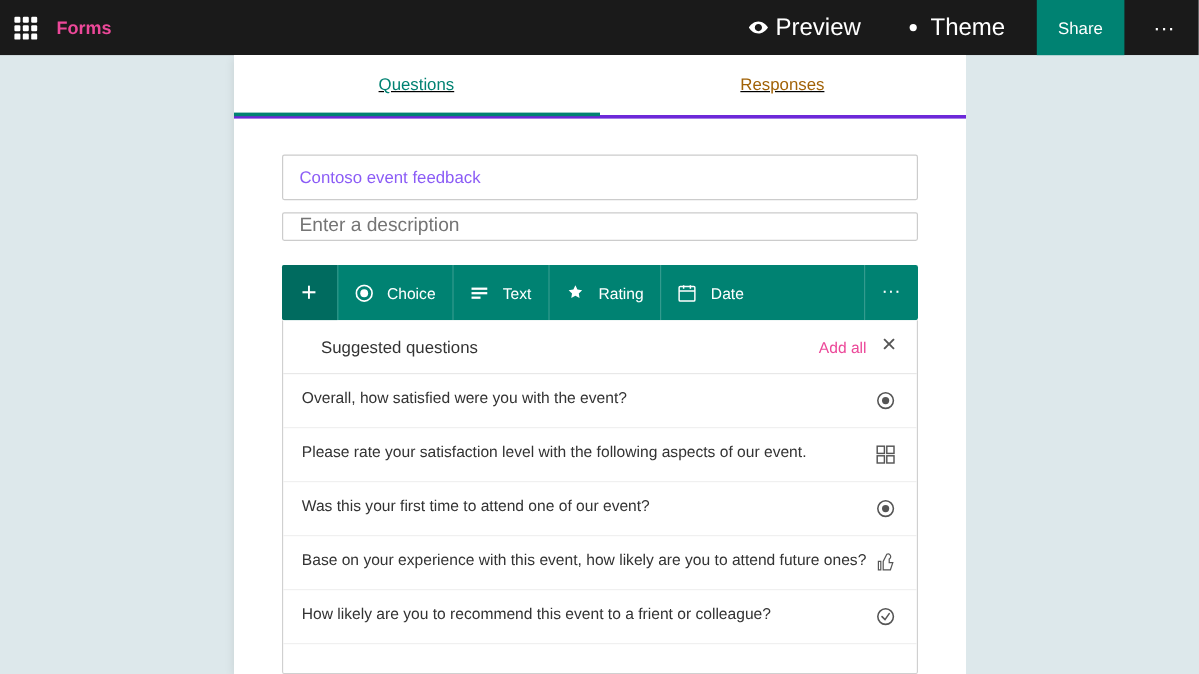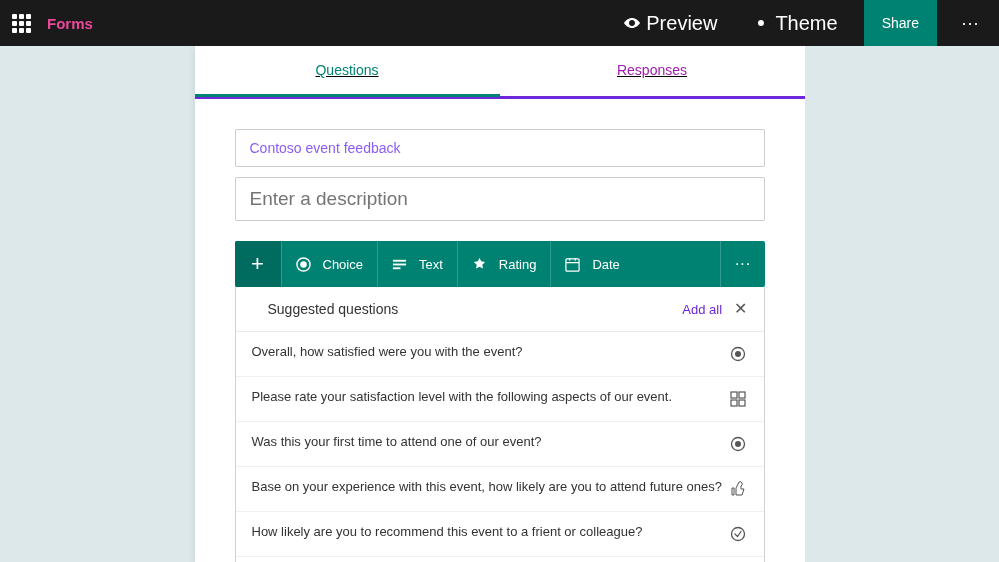--- a/index.html
+++ b/index.html
@@ -87,21 +87,21 @@
       border-bottom: 3px solid #6d28d9;
       background: white;
       text-decoration: underline;
     }
     .tab {
       flex: 1;
       text-align: center;
       padding: 16px;
       font-size: 14px;
       cursor: pointer;
-      color: #a21caf;
+      color: #a16207;
       border-bottom: 3px solid transparent;
       margin-bottom: -1px;
     }
     .tab.active {
       color: #008272;
       border-bottom: 3px solid #008272;
     }
 
     
     .form-content {
@@ -117,25 +117,25 @@
       color: #8b5cf6;
       margin-bottom: 10px;
       outline: none;
     }
 
     .form-desc-input {
       width: 100%;
       border: 1px solid #ccc;
       border-radius: 2px;
       padding: 10px 14px;
-      font-size: 19px;
+      font-size: 16px;
       color: #6d28d9;
       outline: none;
       resize: none;
-      height: 44px;
+      height: 24px;
     }
 
     
     .question-toolbar {
       display: flex;
       align-items: center;
       background: #008272;
       border-radius: 2px;
       margin-top: 20px;
       margin-bottom: 0;
@@ -195,21 +195,21 @@
     .suggested-title {
       font-size: 14px;
       color: #333;
       font-weight: 500;
       margin-left: 16px;
     }
     .suggested-actions {
       display: flex; align-items: center; gap: 12px;
     }
     .add-all-btn {
-      color: #6d28d9;
+      color: #ec4899;
       background: none;
       border: none;
       cursor: pointer;
       font-size: 13px;
       font-weight: 500;
       margin-left: 36px;
     }
     .close-btn {
       background: none;
       border: none;

